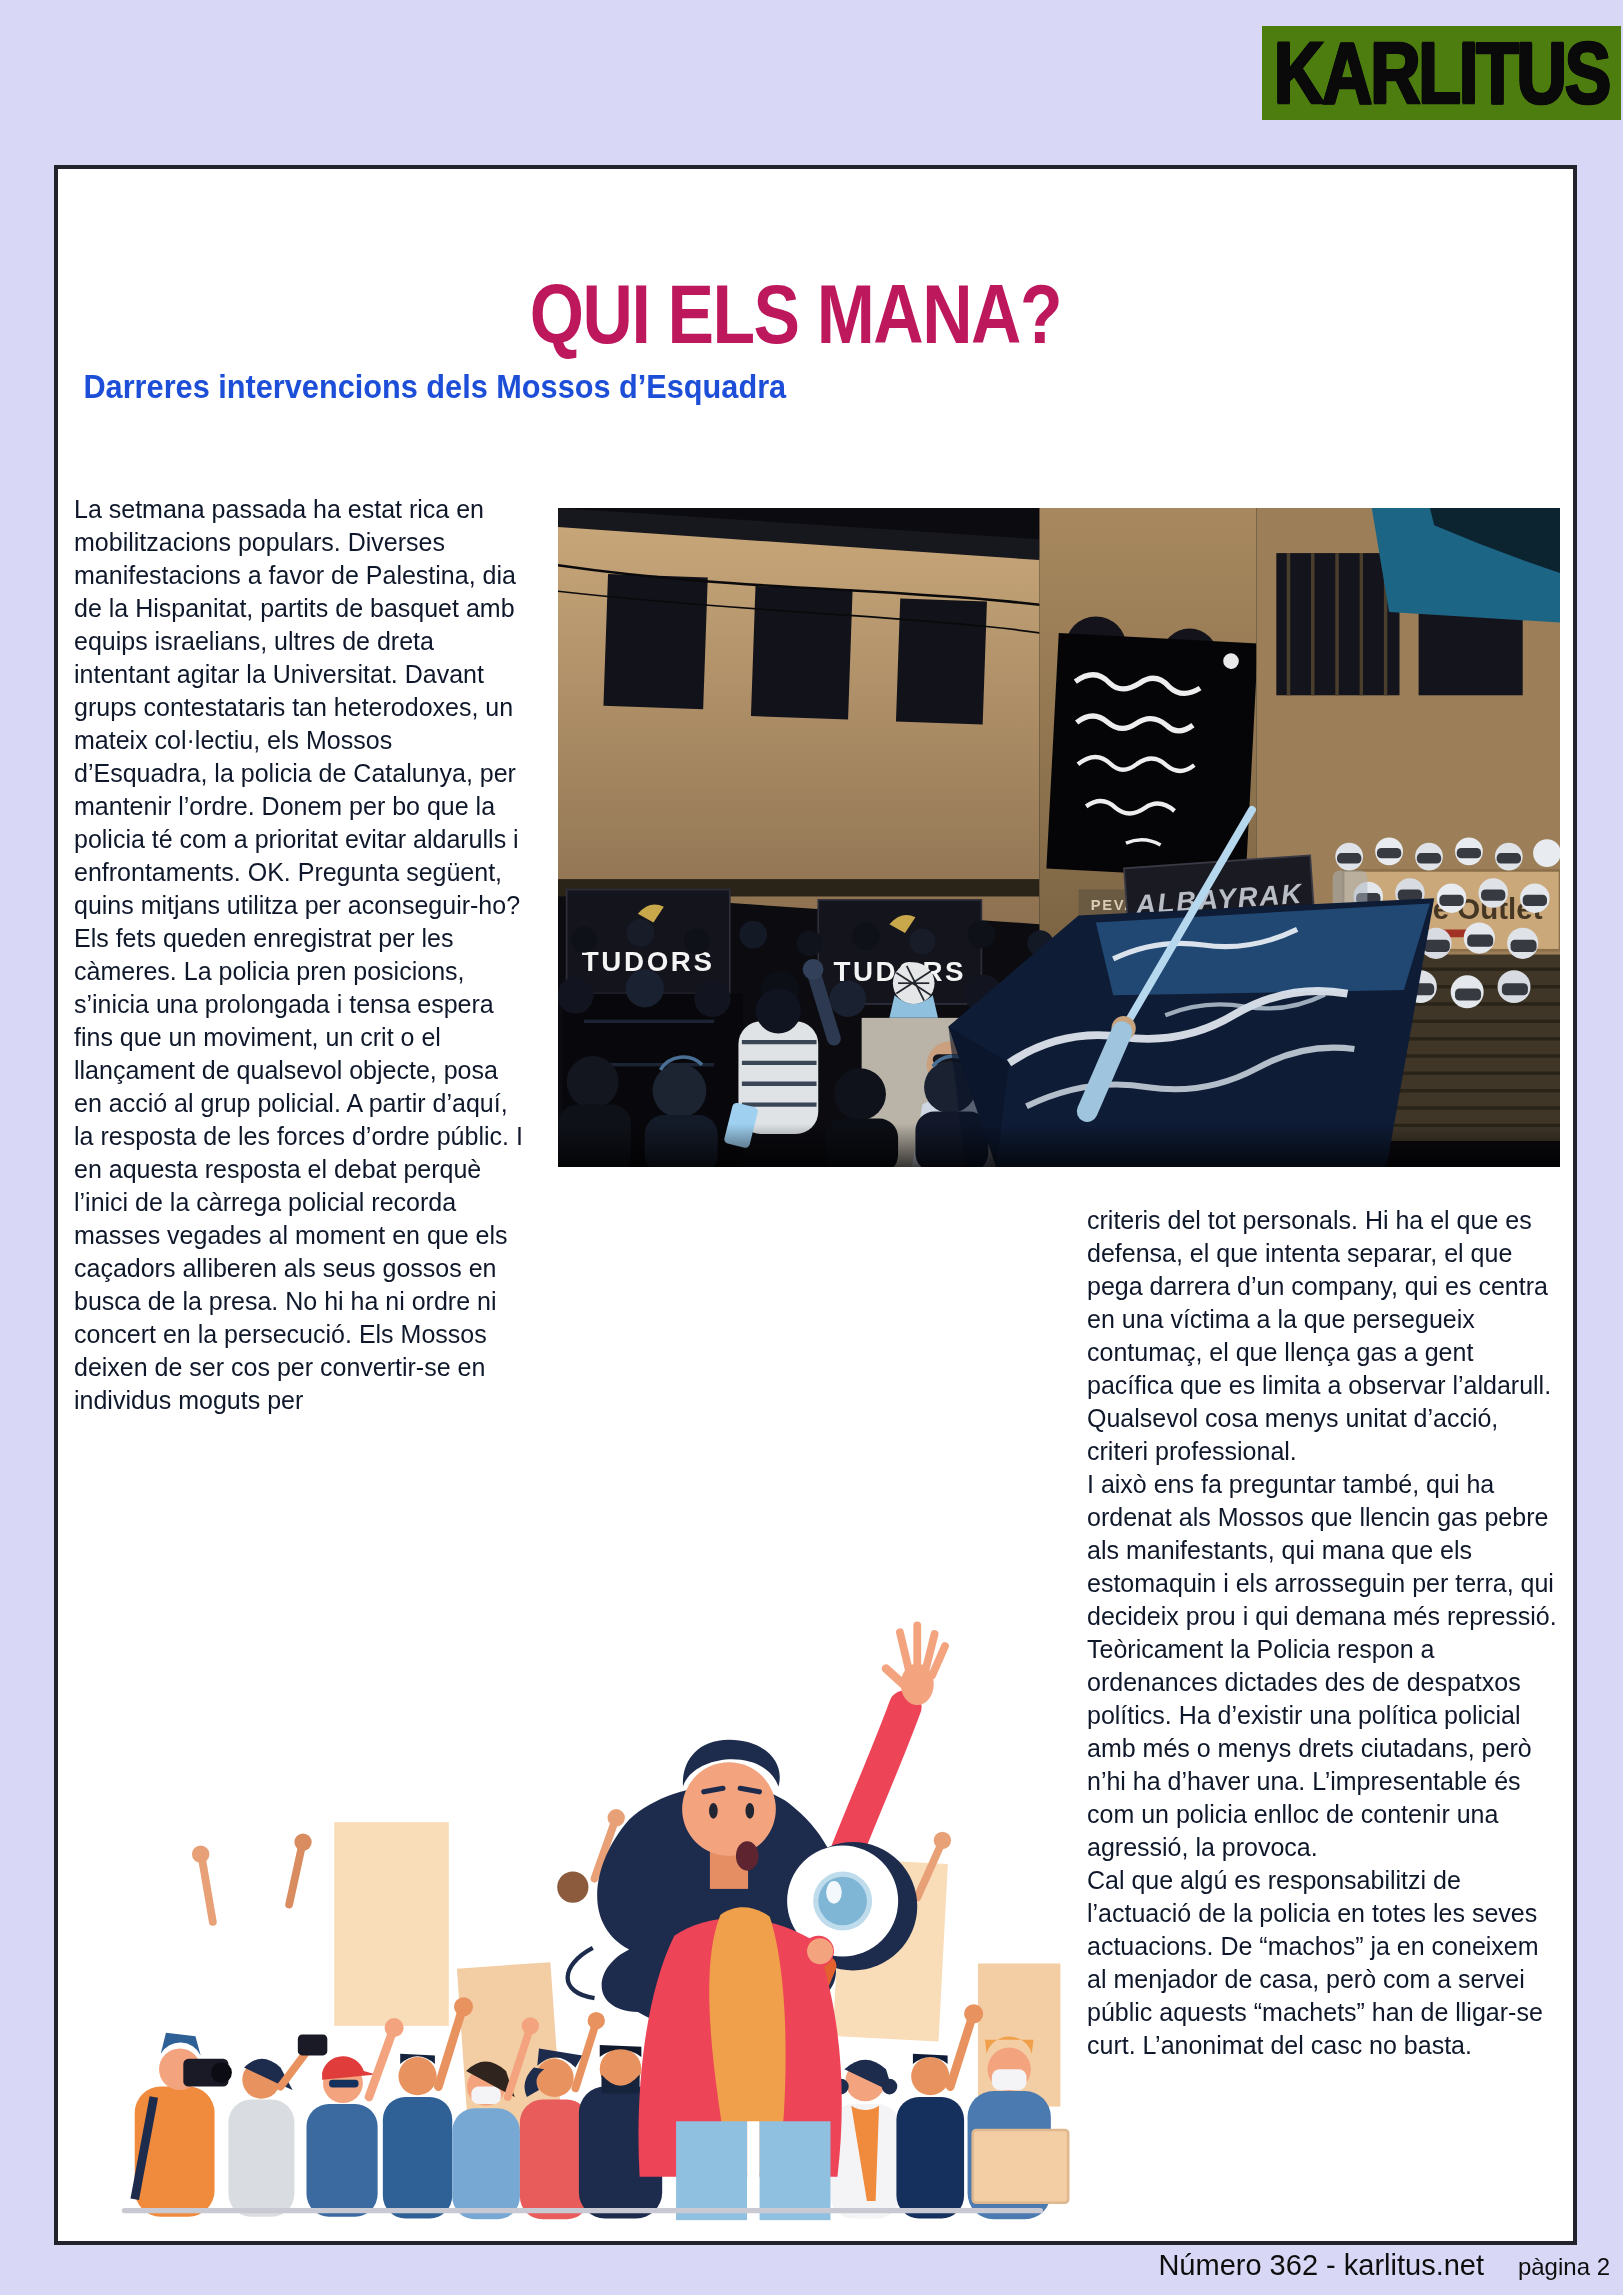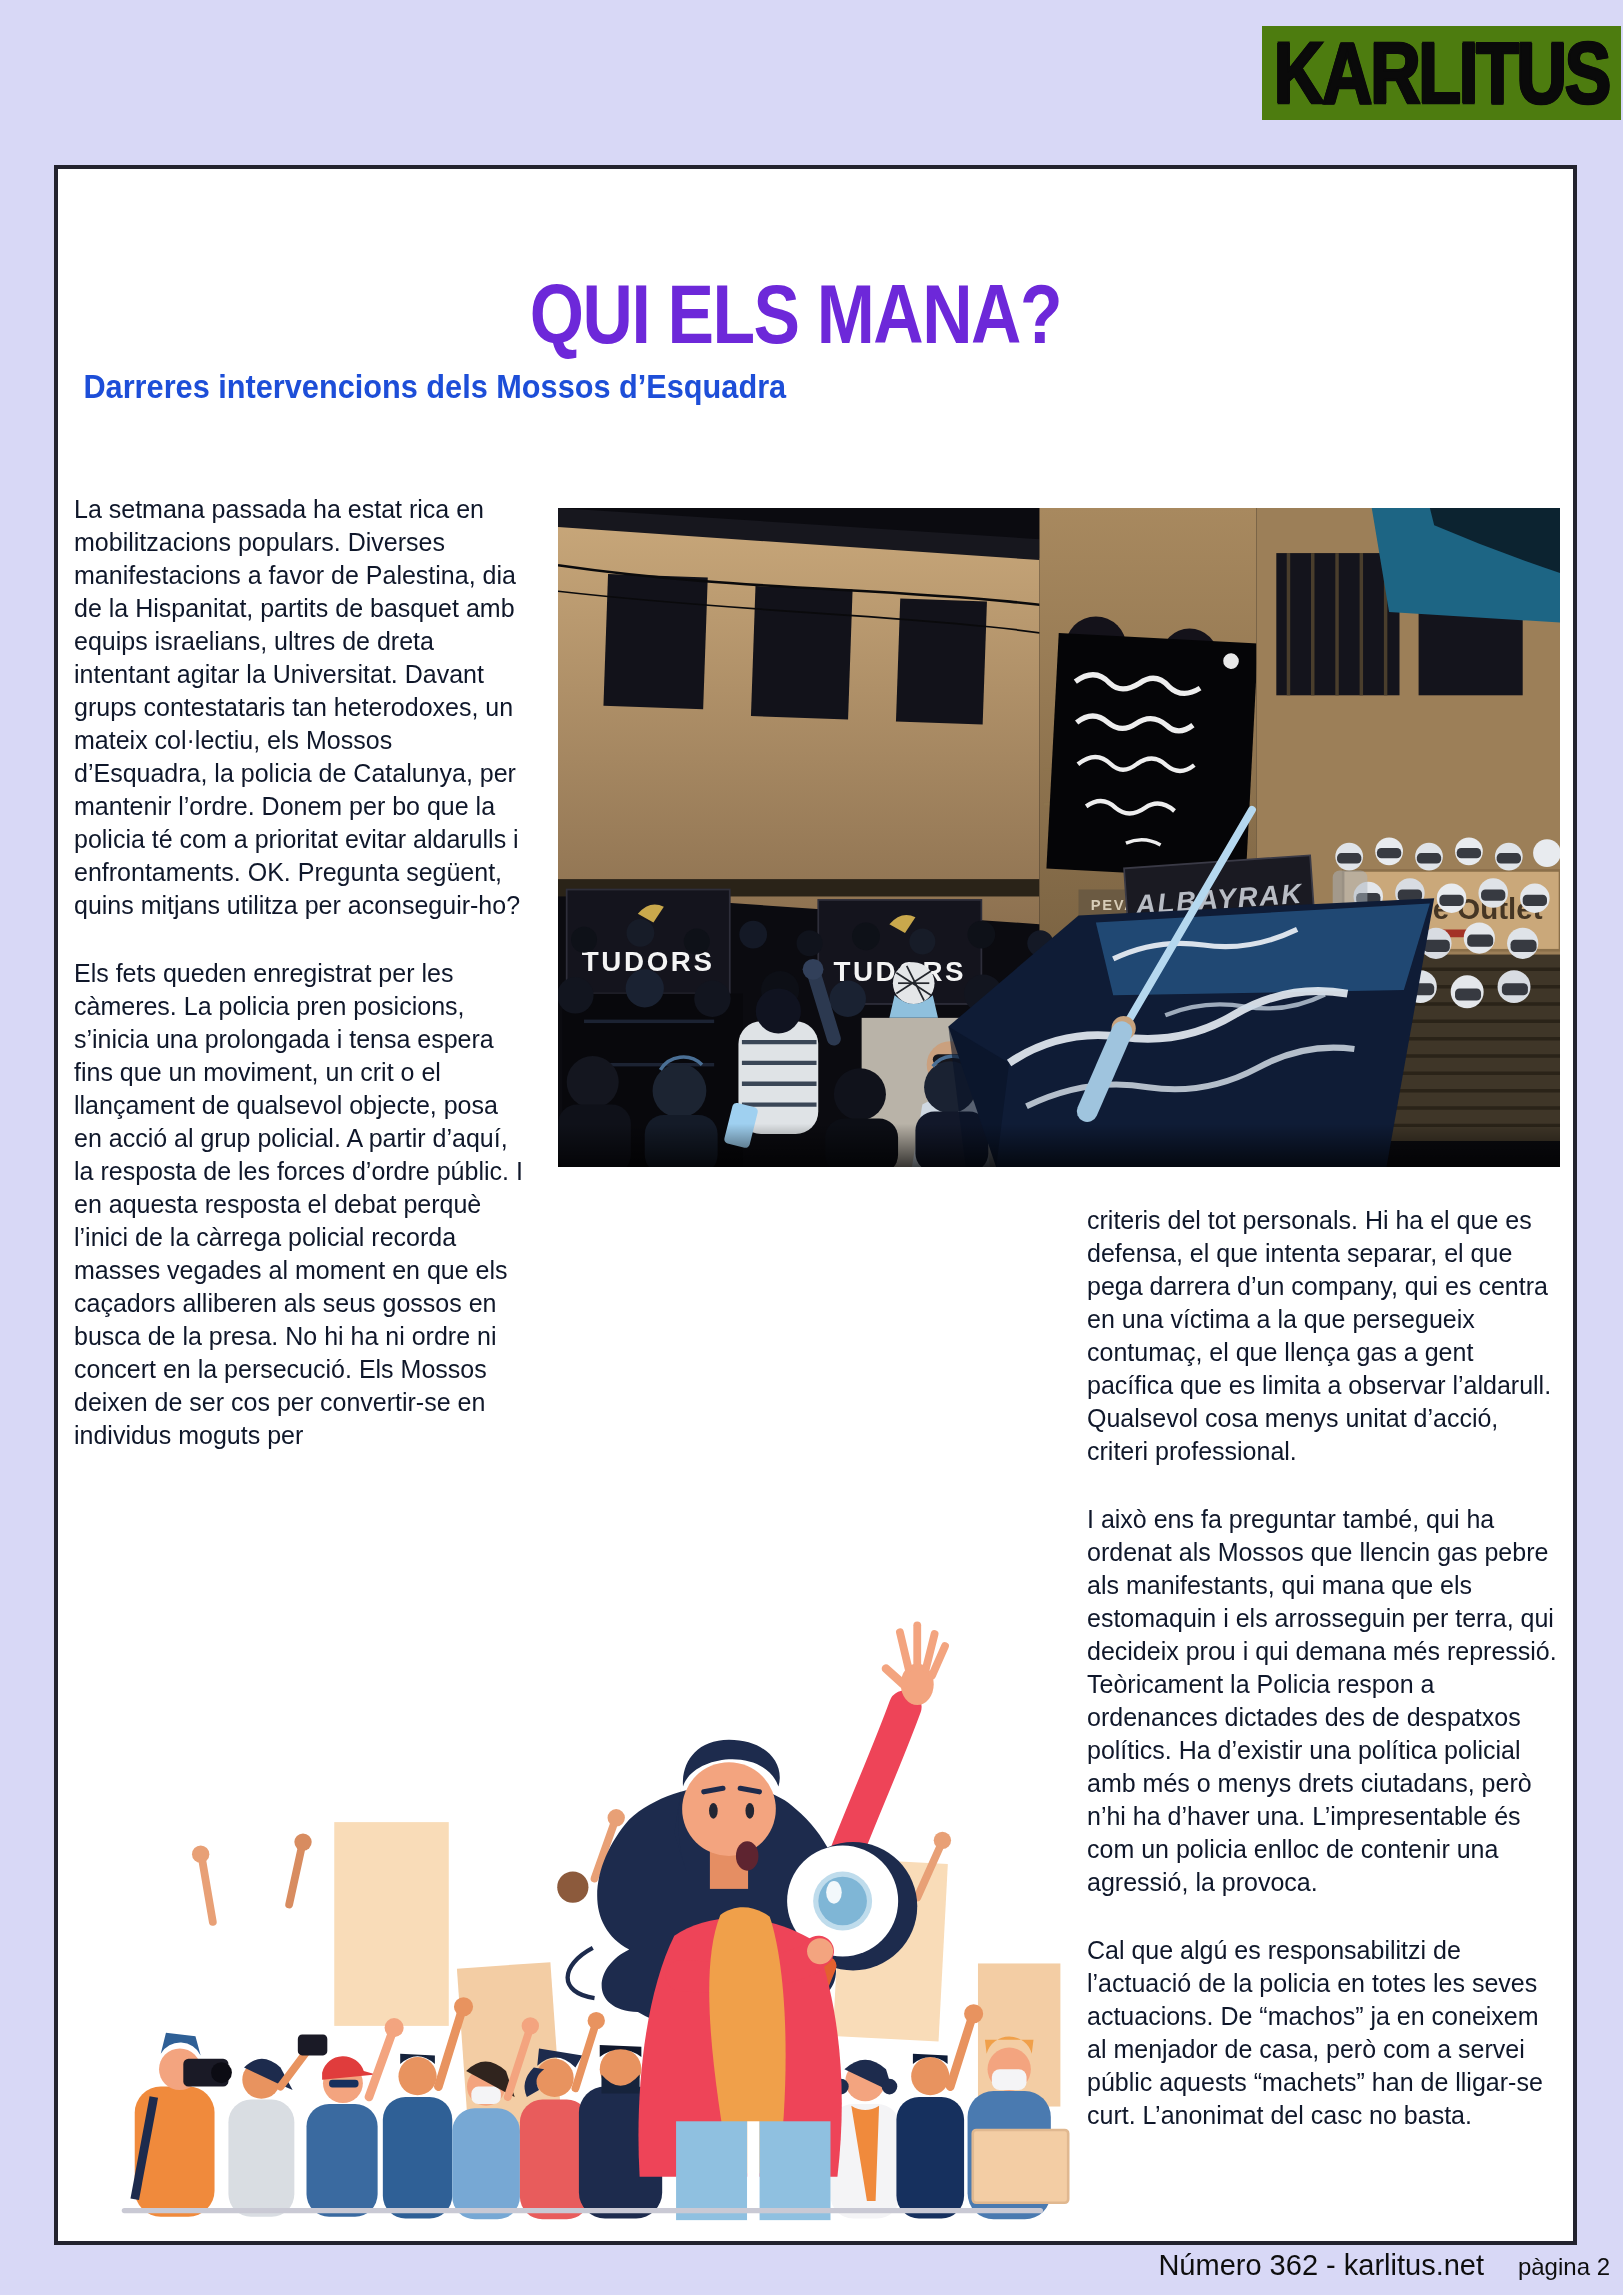--- a/index.html
+++ b/index.html
@@ -28,34 +28,34 @@
   }
 
   
   .frame{
     position:absolute; left:54px; top:165px; width:1523px; height:2080px;
     background:#ffffff; border:4.3px solid #23232e;
   }
 
   .headline{
     position:absolute; left:57px; top:271px; width:1477px;
-    text-align:center; font-weight:bold; color:#6d28d9;
+    text-align:center; font-weight:bold; color:#be185d;
   }
   .headline h1{
     font-size:83px; letter-spacing:-1.7px; line-height:1.05;
     transform:scaleX(0.84); transform-origin:center; white-space:nowrap;
   }
   .subhead{
     position:absolute; left:57px; top:368px; width:1477px;
     font-weight:bold; font-size:33px; color:#1d4ed8;
   }
   .subhead span{ display:inline-block; transform:scaleX(0.93); transform-origin:center; white-space:nowrap;}
 
   .col{ position:absolute; font-size:25px; line-height:33px; color:#0f172a; }
-  .col p + p { margin-top:35px; }
+  .col p + p { }
   .col-left{ left:74px; top:493px; width:455px; }
   .col-right{ left:1087px; top:1204px; width:475px; }
 
   .photo-wrap{ position:absolute; left:558px; top:508px; width:1002px; height:659px; }
   .illus-wrap{ position:absolute; left:74px;  top:1601px; width:1002px; height:620px; }
   .photo-wrap svg, .illus-wrap svg{ display:block; width:100%; height:100%; }
 
   .footer{
     position:absolute; left:0; top:2249px; width:1610px;
     text-align:right; white-space:nowrap;

